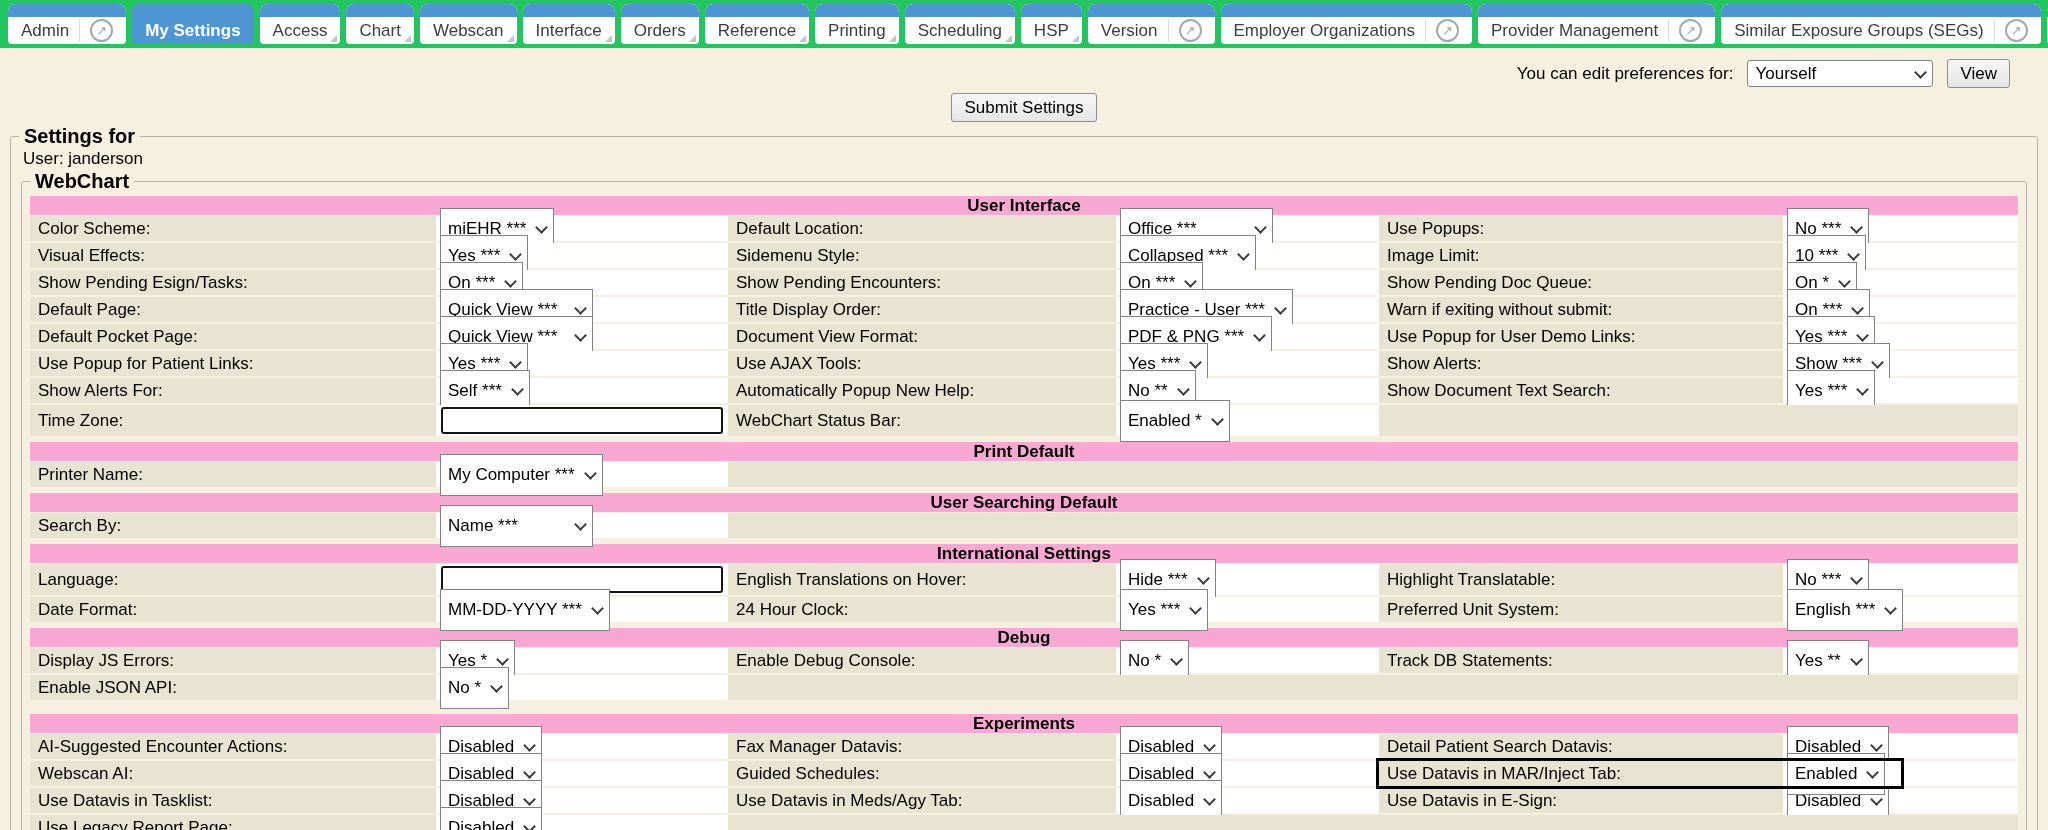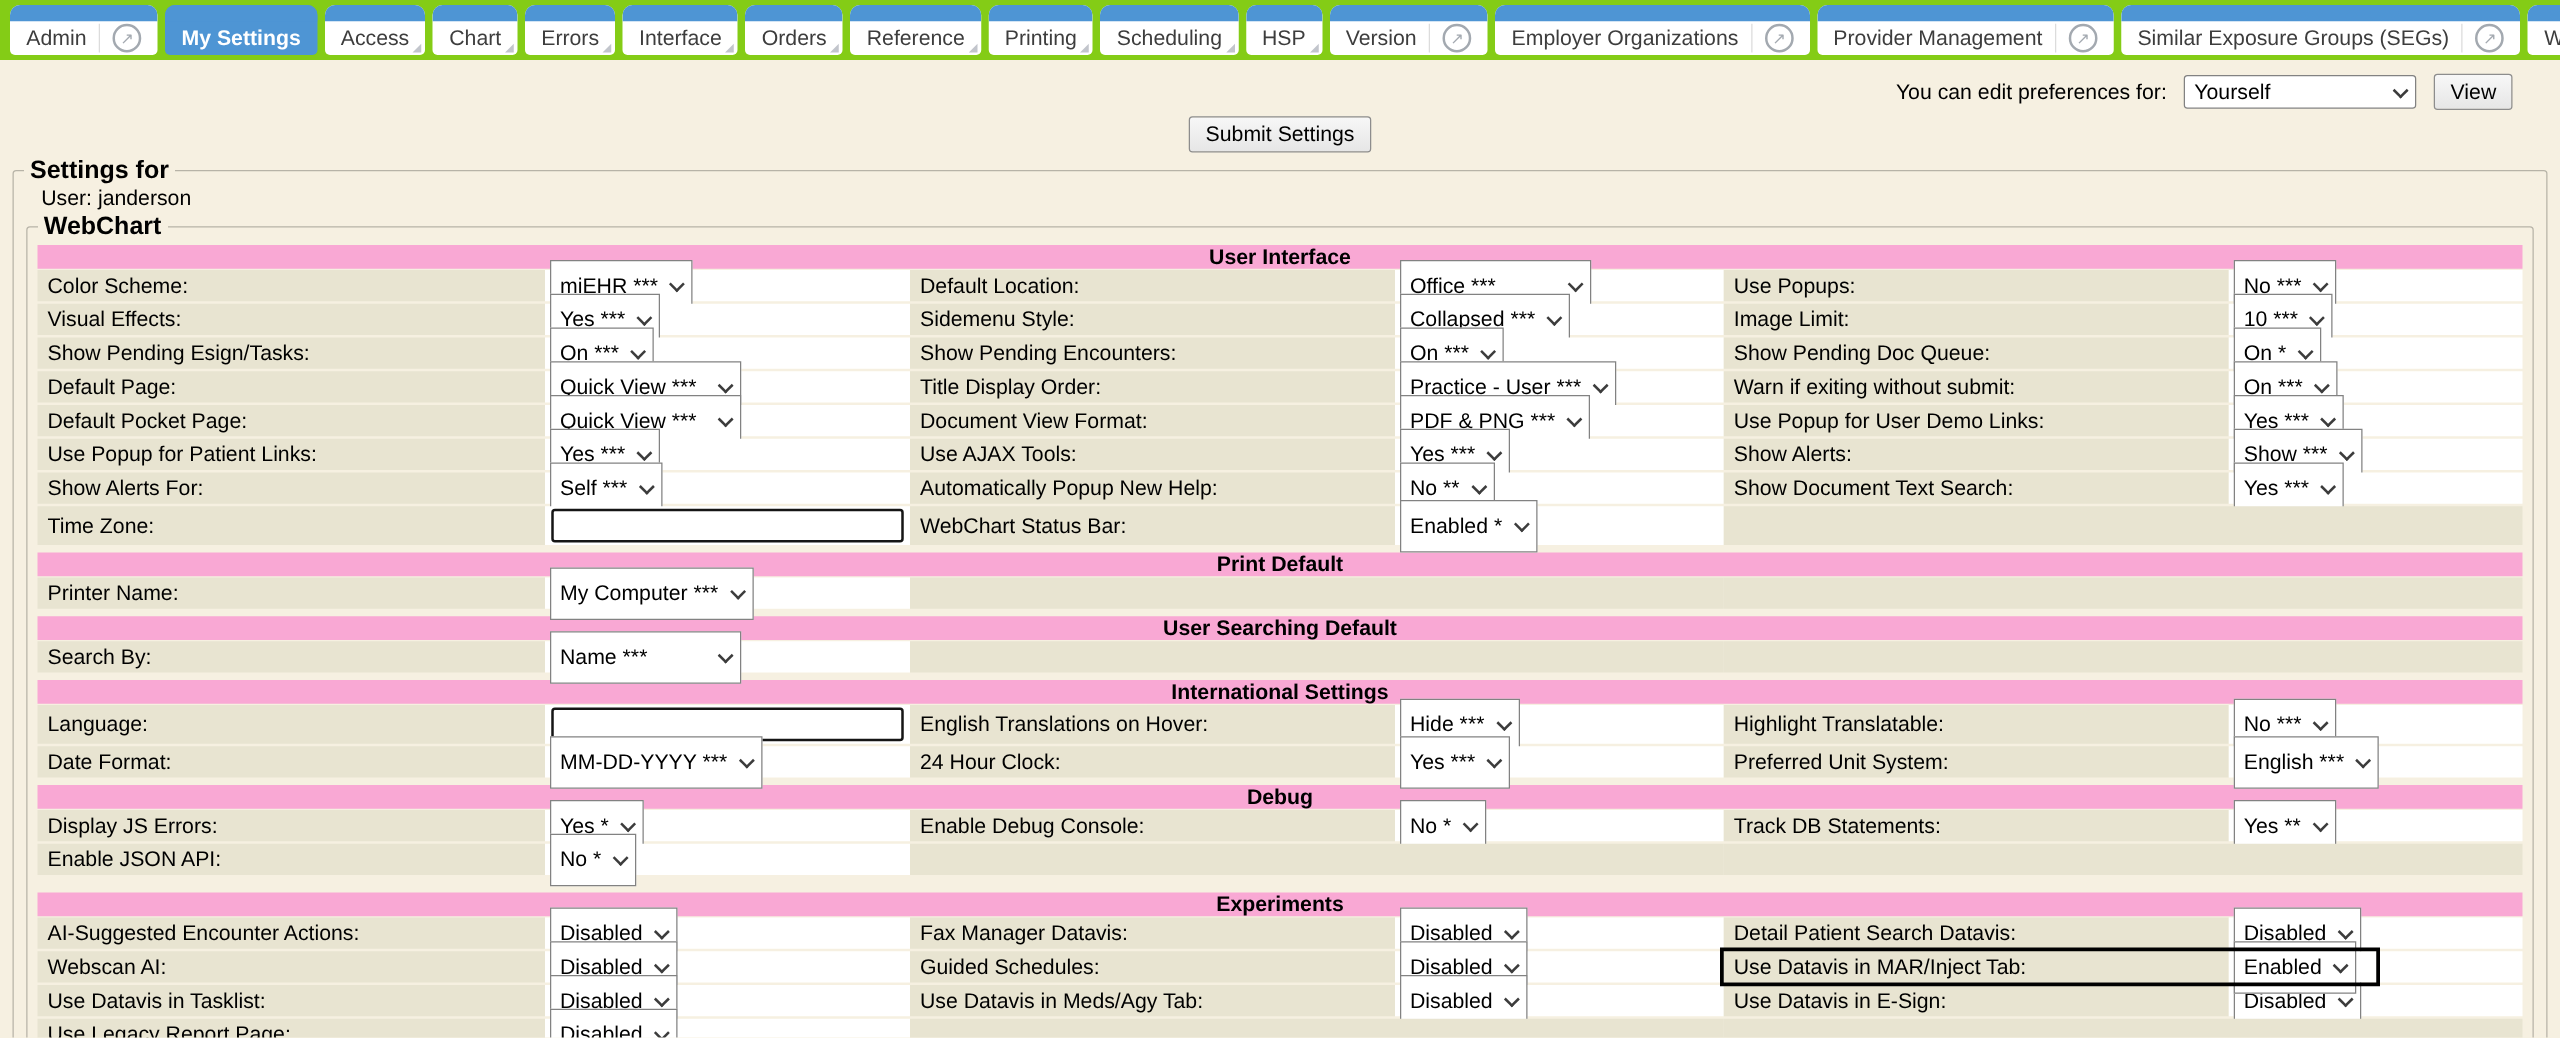--- a/index.html
+++ b/index.html
@@ -4,21 +4,21 @@
 <style>
   html,body{margin:0;padding:0}
   body{
     width:2048px;height:830px;overflow:hidden;
     background:#f6f0e1;color:#000;
     font-family:"Liberation Sans",sans-serif;font-size:17px;
   }
   
   .tabbar{
     display:flex;align-items:flex-end;gap:6px;
-    height:48px;background:#84cc16;padding:0 8px;box-sizing:border-box;
+    height:48px;background:#22c55e;padding:0 8px;box-sizing:border-box;
   }
   .tab{
     position:relative;display:flex;flex-direction:column;
     background:#fff;border-radius:8px 8px 4px 4px;overflow:hidden;
     margin-bottom:4px;cursor:pointer;flex:0 0 auto;
   }
   .tab .cap{height:13px;background:#4e95d4}
   .tab .tbody{display:flex;align-items:center;height:27px;padding:0 13px;gap:9px;color:#3d3d3d;white-space:nowrap}
   .tab.active{background:#4e95d4}
   .tab.active .tbody{color:#fff;font-weight:bold}
@@ -51,21 +51,21 @@
     width:7px;height:7px;border-right:2px solid #3c3c3c;border-bottom:2px solid #3c3c3c;
     transform:rotate(45deg);margin:-3px 1px 0 auto;flex:0 0 auto;
   }
   .sel.wide{min-width:153px}
   .sel.prefsel{min-width:186px;height:27px;border-radius:3px}
   
   fieldset{border:1px solid #b7b3a7;border-radius:3px;padding:0 8px 6px 8px;margin:0}
   fieldset.outer{margin:3px 10px 0 10px}
   fieldset.inner{margin:0 2px;padding:3px 8px 6px 8px}
   legend{font-weight:bold;font-size:20px;color:#000000;padding:0 5px;margin-left:0}
-  .userline{margin:1px 0 1px 14px}
+  .userline{margin:1px 0 1px 4px}
   
   .shead{display:flex;justify-content:center;align-items:center;height:19px;background:#f9a8d4;font-weight:bold;margin-bottom:1px}
   .sgap{height:4px}
   .sgap.big{height:12px}
   .srow{display:flex;height:25px;margin-bottom:2px}
   .srow.tall{height:31px}
   .cell{display:flex;align-items:center;box-sizing:border-box}
   .lbl{background:#e8e4d1;padding-left:8px;white-space:nowrap;overflow:hidden}
   .val{background:#fff;padding-left:4px}
   .fillb{background:#e8e4d1}
@@ -111,21 +111,21 @@
     <div class="tab">
       <div class="cap"></div>
       <div class="tbody">
         <span>Chart</span>
       </div>
       <span class="caret"></span>
     </div>
     <div class="tab">
       <div class="cap"></div>
       <div class="tbody">
-        <span>Errors</span>
+        <span>Webscan</span>
       </div>
       <span class="caret"></span>
     </div>
     <div class="tab">
       <div class="cap"></div>
       <div class="tbody">
         <span>Interface</span>
       </div>
       <span class="caret"></span>
     </div>

